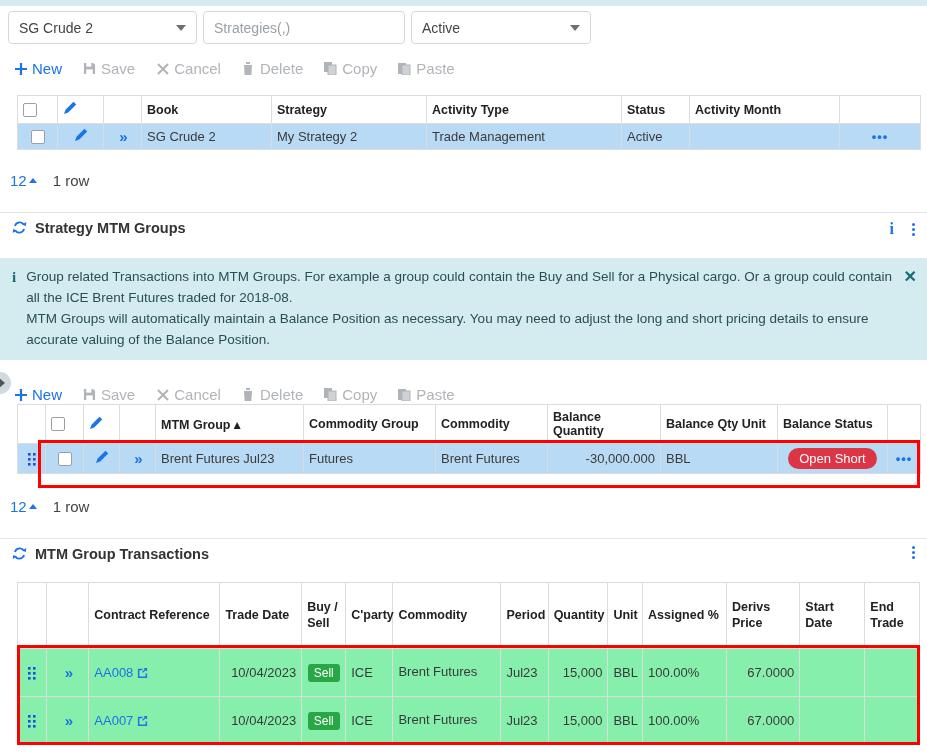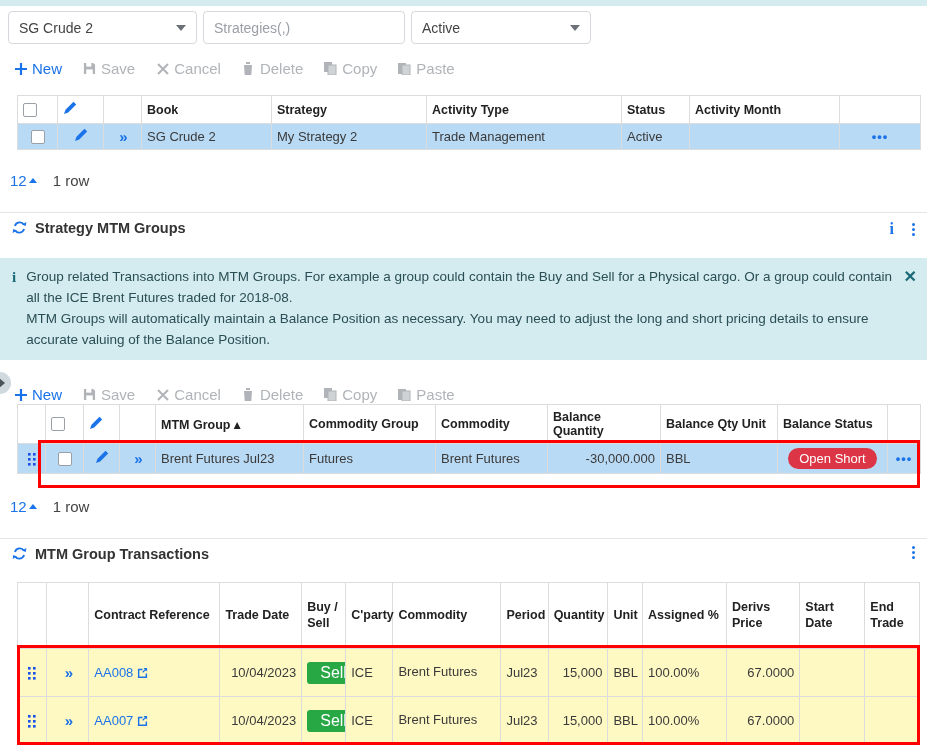--- a/index.html
+++ b/index.html
@@ -36,21 +36,21 @@
   .chev-wrap{display:flex;align-items:center;}
 
   
   .crud { position:absolute; display:flex; align-items:center; gap:6px; font-size:15px; }
   .crud .item { display:flex; align-items:center; gap:4px; padding:2px 7px; color:#b0b4b8; }
   .crud .item.active { color:#1a73e8; }
   .crud .ic { display:inline-flex; width:15px; height:15px; align-items:center; justify-content:center; }
   .crud .ic svg { display:block; }
 
   
-  table.grid { border-collapse: collapse; table-layout: fixed; background:#fef9c3; }
+  table.grid { border-collapse: collapse; table-layout: fixed; background:#86efac; }
   table.grid th {
     font-size:12.5px; font-weight:bold; color:#222; text-align:left;
     border:1px solid #dcdcdc; padding:5px 5px; vertical-align:middle; background:#fff;
   }
   table.grid td {
     font-size:13px; color:#3a3a3a; border:1px solid #dcdcdc; padding:4px 5px;
     vertical-align:middle; white-space:nowrap; overflow:hidden;
   }
   tr.sel-row td { background:#b9daf5; }
   .ckbox { width:14px;height:14px;border:1px solid #9aa0a6;border-radius:2px;background:#fff;display:inline-block;vertical-align:middle;}
@@ -87,21 +87,21 @@
   
   .hl { position:absolute; border:3px solid #ff0000; pointer-events:none; }
 
   
   .badge-red {
     display:inline-block; background:#dc3545; color:#fff; border-radius:13px;
     padding:3px 11px; font-size:13px; font-weight:normal;
   }
   .badge-green {
     display:inline-block; background:#28a745; color:#fff; border-radius:3px;
-    padding:2px 13px; font-size:16px;
+    padding:2px 6px; font-size:12px;
   }
   .neg { color:#e02020; }
   .lnk { color:#1a73e8; }
   .rt { text-align:right; }
   .ctr { text-align:center; }
 
   
   .edge-tab {
     position:absolute; left:-11px; top:372px; width:22px; height:22px;
     background:#cfd9de; border-radius:50%; display:flex; align-items:center; justify-content:center;

